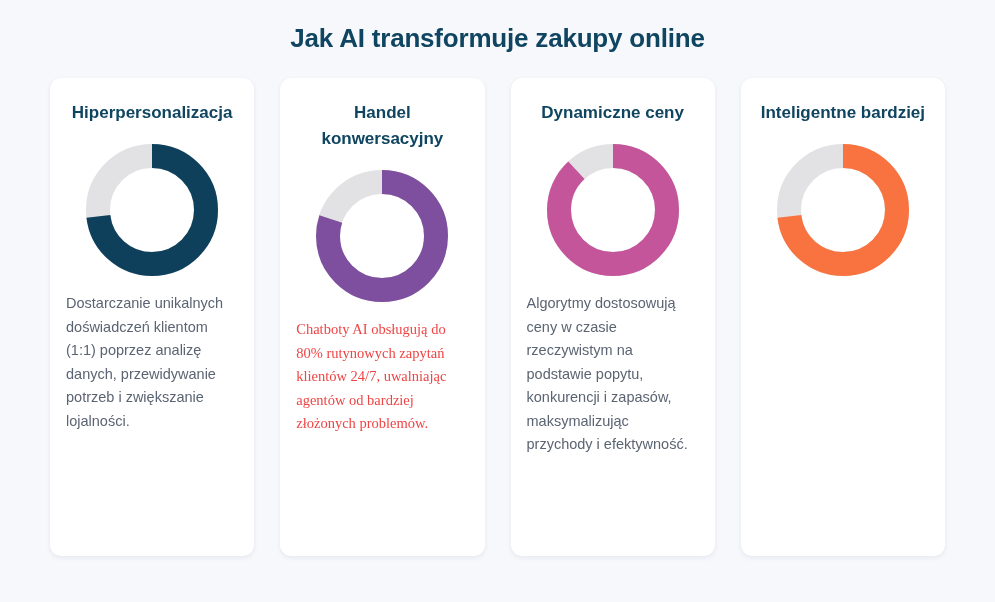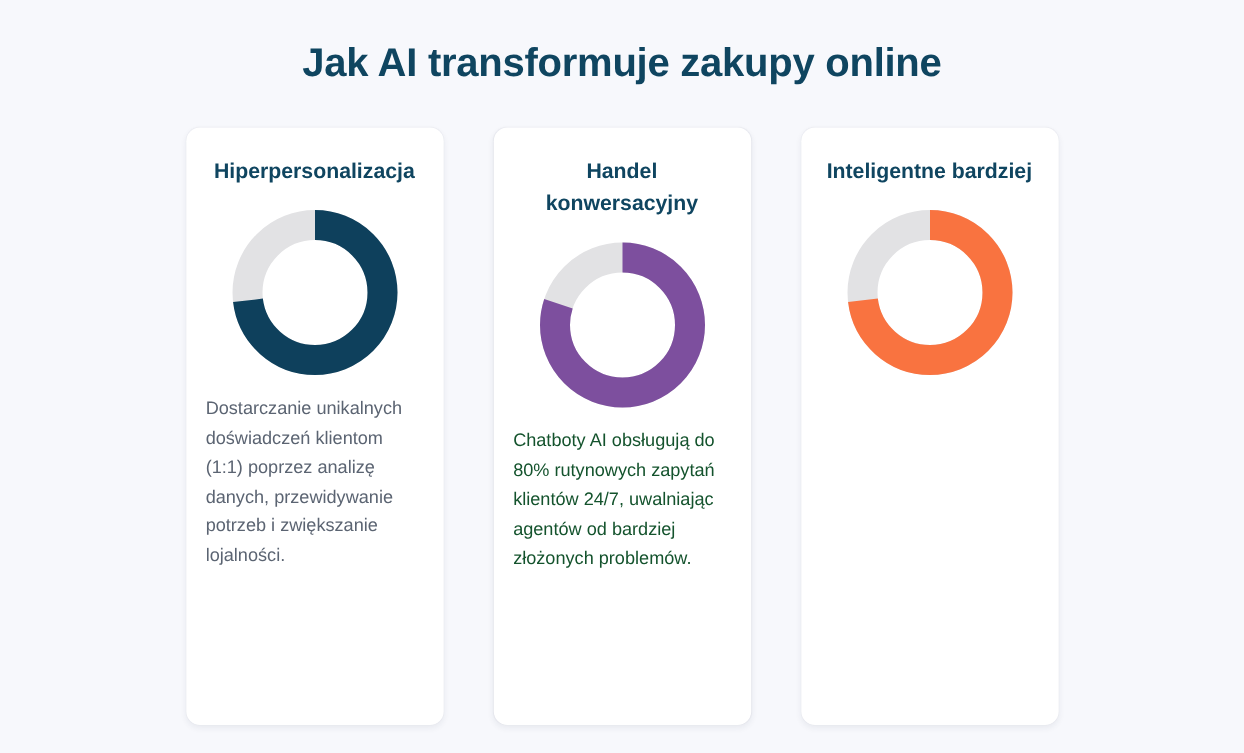--- a/index.html
+++ b/index.html
@@ -17,33 +17,33 @@
   .page {
     width: 995px;
     height: 602px;
     position: relative;
     box-sizing: border-box;
   }
 
   .page-title {
     text-align: center;
     color: #0f4560;
-    font-size: 32px;
+    font-size: 26px;
     font-weight: bold;
     letter-spacing: -0.2px;
-    margin: 12px;
+    margin: 0;
     padding-top: 22px;
     line-height: 32px;
   }
 
   .cards-row {
     display: flex;
     justify-content: center;
     align-items: stretch;
-    gap: 40px;
+    gap: 26px;
     padding: 24px 50px 0 50px;
     box-sizing: border-box;
   }
 
   .card {
     background: #ffffff;
     border-radius: 11px;
     box-shadow: 0 2px 5px rgba(30, 40, 70, 0.07), 0 0 1px rgba(30,40,70,0.06);
     width: 206px;
     min-height: 478px;
@@ -106,23 +106,33 @@
     </div>
 
     <div class="card" style="background: rgb(255, 255, 255);">
       <div class="card-title" style="color: rgb(15, 69, 96);">Handel konwersacyjny</div>
       <div class="donut-wrap">
         <svg class="donut" width="136" height="136" viewBox="0 0 136 136">
           <circle class="donut-track" cx="68" cy="68" r="54" fill="none" stroke-width="24" stroke="#e2e2e4"></circle>
           <circle class="donut-value" cx="68" cy="68" r="54" fill="none" stroke-width="24" transform="rotate(-90 68 68)" stroke="#7d4f9e" stroke-dasharray="271.4336052701581 339.29200658769764"></circle>
         </svg>
       </div>
-      <p class="card-desc" style="color: #14532d;">Chatboty AI obsługują do 80% rutynowych zapytań klientów 24/7, uwalniając agentów od bardziej złożonych problemów.</p>
+      <p class="card-desc" style="color: #ef4444; font-family: Liberation Serif, serif;">Chatboty AI obsługują do 80% rutynowych zapytań klientów 24/7, uwalniając agentów od bardziej złożonych problemów.</p>
     </div>
 
+    <div class="card" style="background: rgb(255, 255, 255);">
+      <div class="card-title" style="color: rgb(15, 69, 96);">Dynamiczne ceny</div>
+      <div class="donut-wrap">
+        <svg class="donut" width="136" height="136" viewBox="0 0 136 136">
+          <circle class="donut-track" cx="68" cy="68" r="54" fill="none" stroke-width="24" stroke="#e2e2e4"></circle>
+          <circle class="donut-value" cx="68" cy="68" r="54" fill="none" stroke-width="24" transform="rotate(-90 68 68)" stroke="#c4559b" stroke-dasharray="298.57696579717395 339.29200658769764"></circle>
+        </svg>
+      </div>
+      <p class="card-desc" style="color: rgb(91, 100, 114);">Algorytmy dostosowują ceny w czasie rzeczywistym na podstawie popytu, konkurencji i zapasów, maksymalizując przychody i efektywność.</p>
+    </div>
 
     <div class="card" style="background: rgb(255, 255, 255);">
       <div class="card-title" style="color: rgb(15, 69, 96);">Inteligentne bardziej</div>
       <div class="donut-wrap">
         <svg class="donut" width="136" height="136" viewBox="0 0 136 136">
           <circle class="donut-track" cx="68" cy="68" r="54" fill="none" stroke-width="24" stroke="#e2e2e4"></circle>
           <circle class="donut-value" cx="68" cy="68" r="54" fill="none" stroke-width="24" transform="rotate(-90 68 68)" stroke="#f97340" stroke-dasharray="247.68316480901927 339.29200658769764"></circle>
         </svg>
       </div>
     </div>

